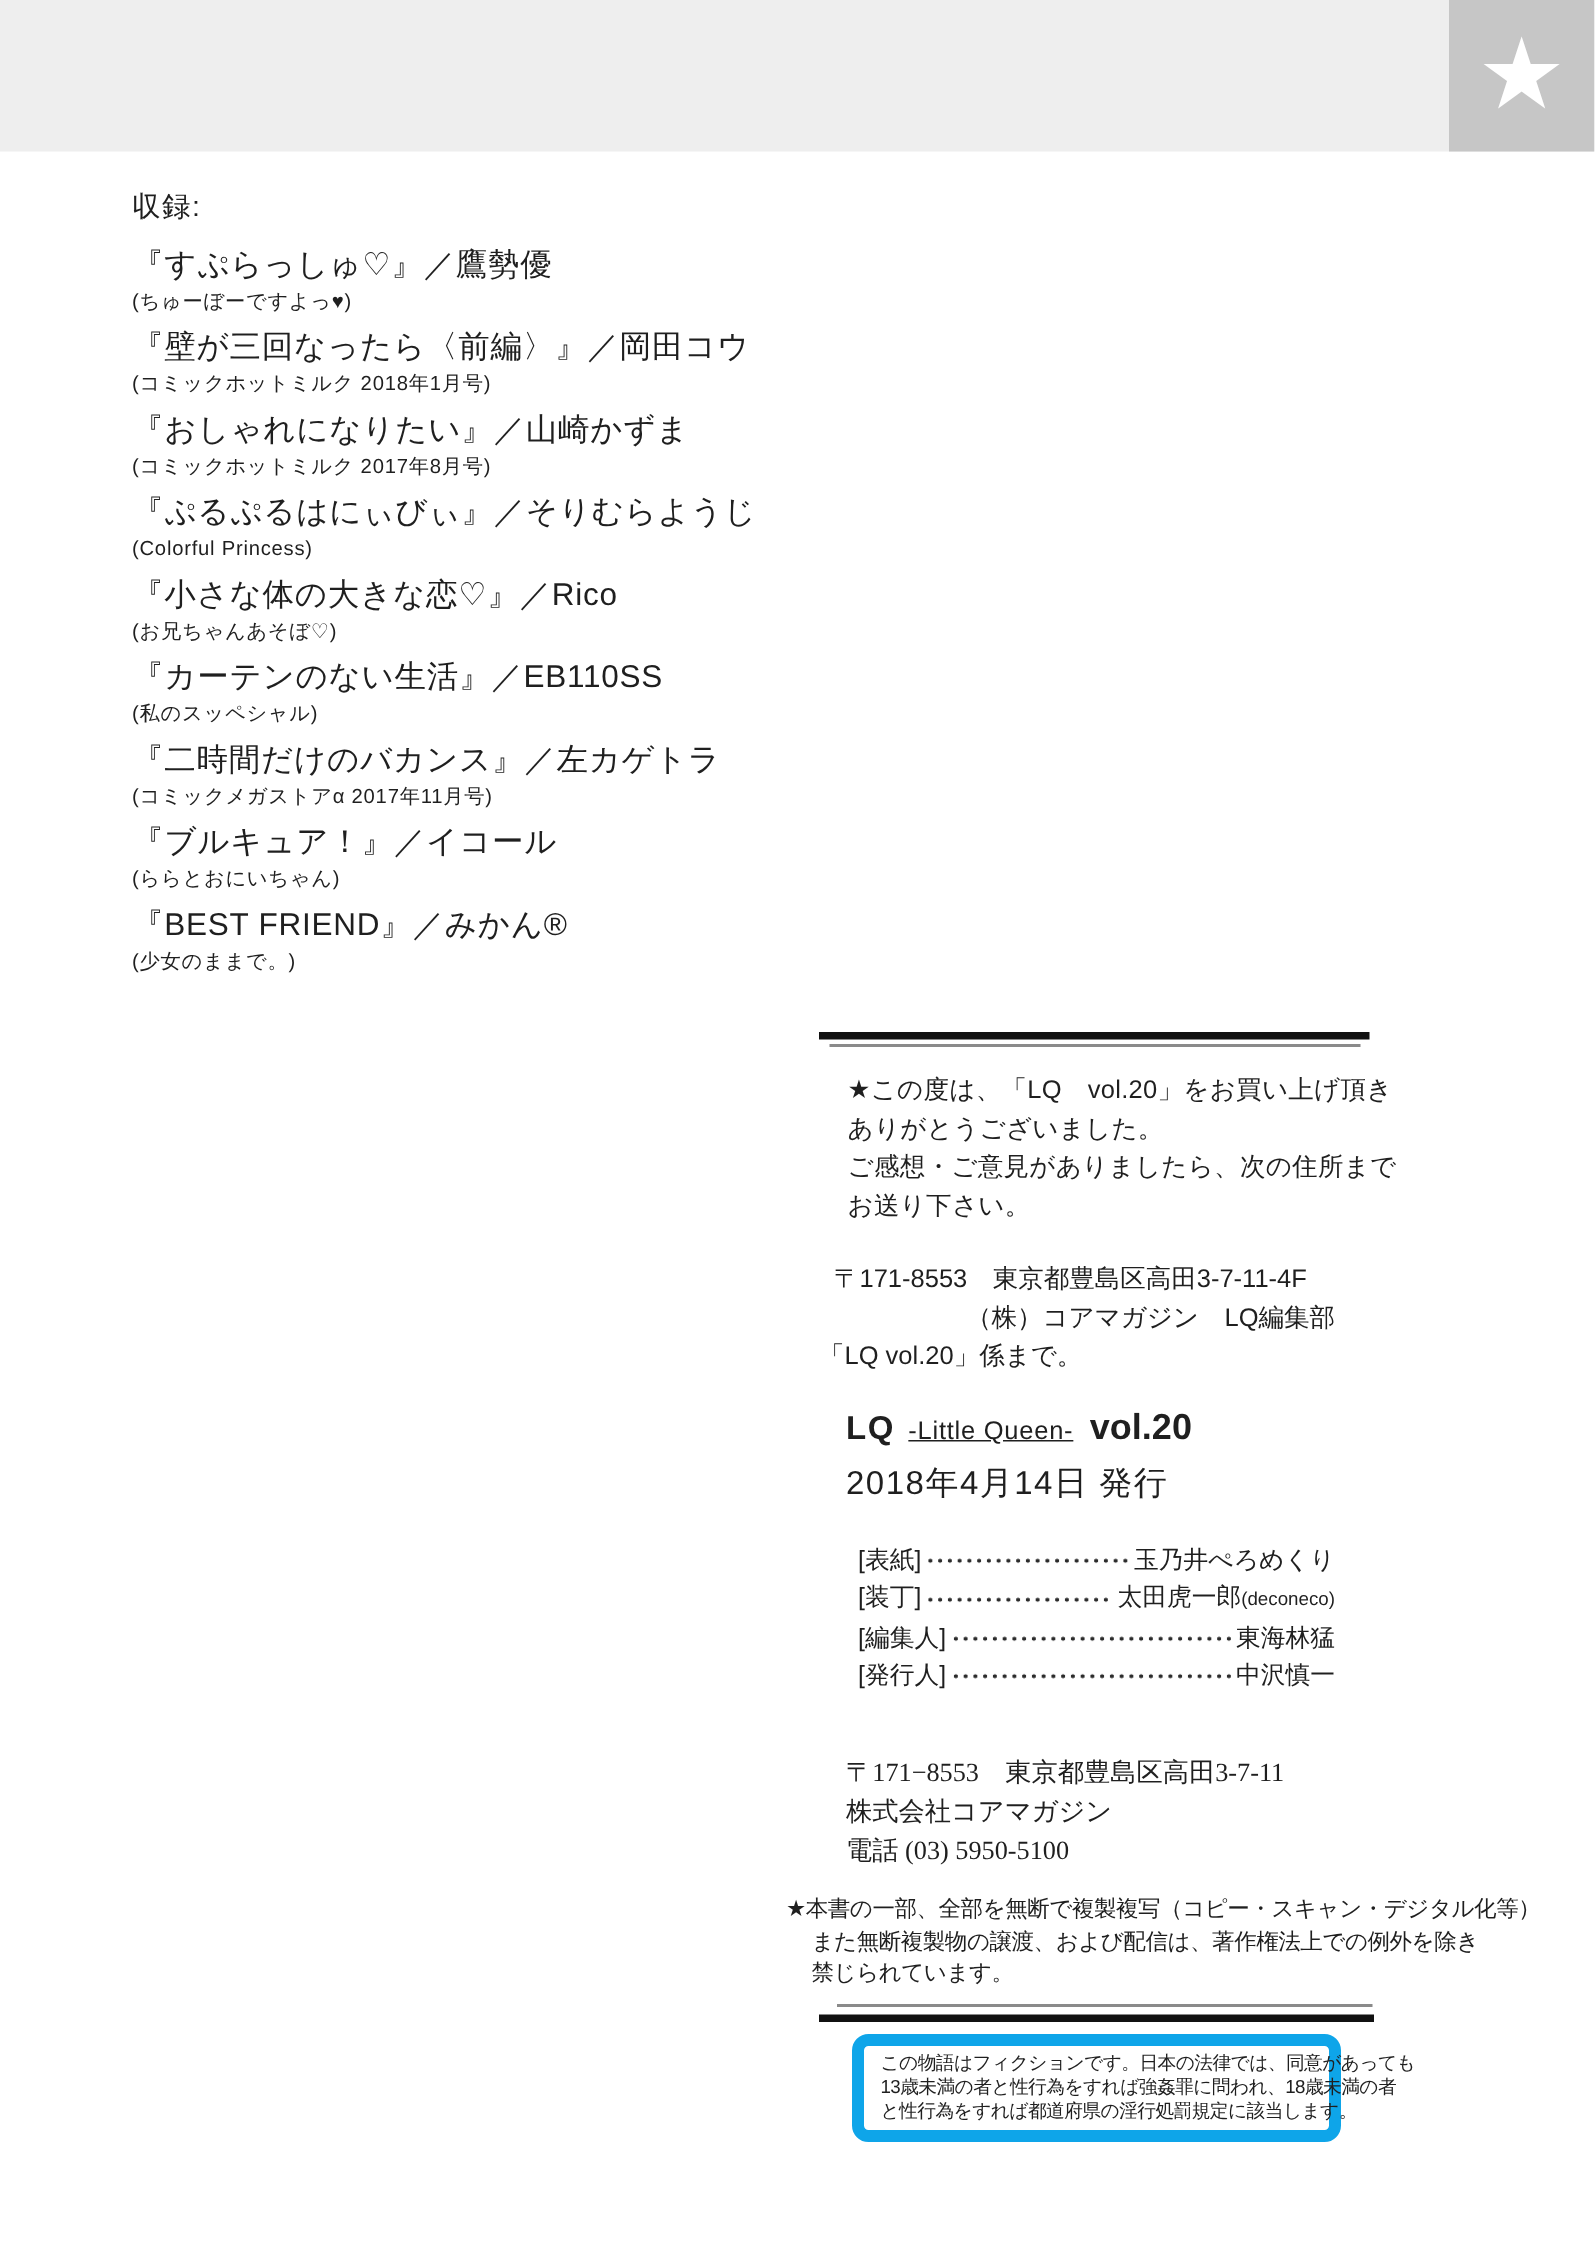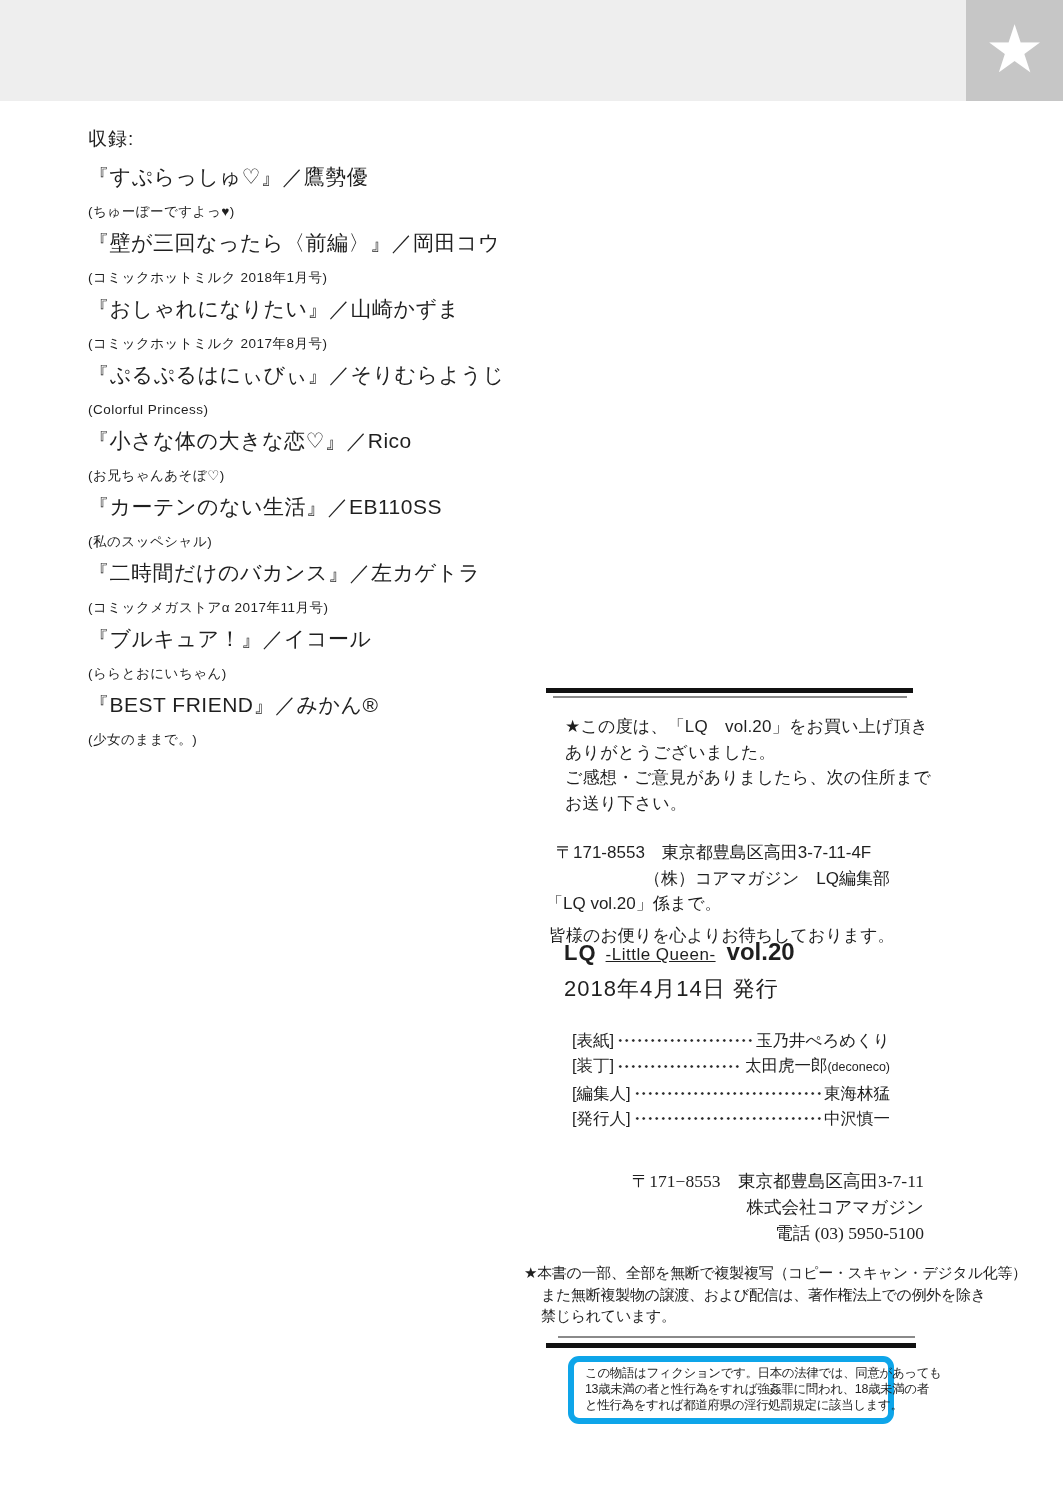--- a/index.html
+++ b/index.html
@@ -16,21 +16,21 @@
   .topbar{position:absolute;left:0;top:0;width:1063px;height:101px;background:#eeeeee;}
   .starbox{position:absolute;left:966px;top:0;width:97px;height:101px;background:#c6c6c6;
            display:flex;align-items:center;justify-content:center;}
   .starbox .star{color:#ffffff;font-size:66px;line-height:1;transform:translateY(-2px);}
 
   
   #contents{position:absolute;left:88px;top:128px;width:440px;}
   .contents-heading{font-size:19px;line-height:22px;margin-bottom:15px;letter-spacing:1px;}
   .toc-item{margin-bottom:11px;}
   .toc-title{font-size:21px;line-height:24px;letter-spacing:0.5px;white-space:nowrap;}
-  .toc-note{font-size:13.5px;line-height:17px;margin-top:14px;letter-spacing:0.5px;white-space:nowrap;}
+  .toc-note{font-size:13.5px;line-height:17px;margin-top:3px;letter-spacing:0.5px;white-space:nowrap;}
 
   
   .rule-top-black{position:absolute;left:546px;top:688px;width:367px;height:4.5px;background:#111;}
   .rule-top-gray{position:absolute;left:553px;top:695.5px;width:354px;height:2px;background:#8a8a8a;}
   .rule-bot-gray{position:absolute;left:558px;top:1336px;width:357px;height:1.8px;background:#8a8a8a;}
   .rule-bot-black{position:absolute;left:546px;top:1343px;width:370px;height:4.5px;background:#111;}
 
   
   #letter{position:absolute;left:546px;top:714px;width:372px;font-size:17px;line-height:25.5px;}
   .letter-line{padding-left:19px;white-space:nowrap;letter-spacing:0.2px;}
@@ -53,30 +53,30 @@
   .credit-dots{flex:1;align-self:center;height:7px;margin:0 3px;
       background-image:radial-gradient(circle,#2b2b2b 1.15px,transparent 1.45px);
       background-size:6.5px 7px;background-repeat:repeat-x;background-position:0 center;}
   .credit-value{flex:none;}
   .credit-value-small{font-size:12.5px;}
 
   
   #publisher{position:absolute;left:564px;top:1168px;width:360px;
      font-family:"Liberation Serif","DejaVu Serif",serif;
      font-size:17.5px;line-height:26px;}
-  #publisher div{white-space:nowrap;text-align:right;}
+  #publisher div{white-space:nowrap;}
 
   
   #copyright{position:absolute;left:524px;top:1262px;width:490px;font-size:15px;line-height:21.5px;}
   .cr-line{white-space:nowrap;letter-spacing:-0.3px;}
   .cr-indent{padding-left:17px;}
 
   
   #disclaimer{position:absolute;left:568px;top:1356px;width:326px;
-     border:6px solid #0ea5e9;border-radius:11px;
+     border:8px solid #0ea5e9;border-radius:11px;
      padding:4px 9px 5px 11px;box-sizing:border-box;
      font-size:12.5px;line-height:15.8px;}
   #disclaimer div{white-space:nowrap;letter-spacing:-0.4px;}
 </style>
 </head>
 <body>
 
 <div id="page">
 
   <div class="topbar"></div>
@@ -129,21 +129,20 @@
   <div class="rule-top-gray"></div>
 
   <div id="letter">
     <div class="letter-line">★この度は、「LQ　vol.20」をお買い上げ頂き</div>
     <div class="letter-line">ありがとうございました。</div>
     <div class="letter-line">ご感想・ご意見がありましたら、次の住所まで</div>
     <div class="letter-line">お送り下さい。</div>
     <div class="letter-addr1">〒171-8553　東京都豊島区高田3-7-11-4F</div>
     <div class="letter-addr2">（株）コアマガジン　LQ編集部</div>
     <div class="letter-addr3">「LQ vol.20」係まで。</div>
-    <div class="letter-closing">皆様のお便りを心よりお待ちしております。</div>
   </div>
 
   <div id="publication">
     <div class="logo-row">
       <span class="logo-main">LQ</span>
       <span class="logo-sub">-Little Queen-</span>
       <span class="logo-vol">vol.20</span>
     </div>
     <div class="issue-date">2018年4月14日 発行</div>
   </div>

